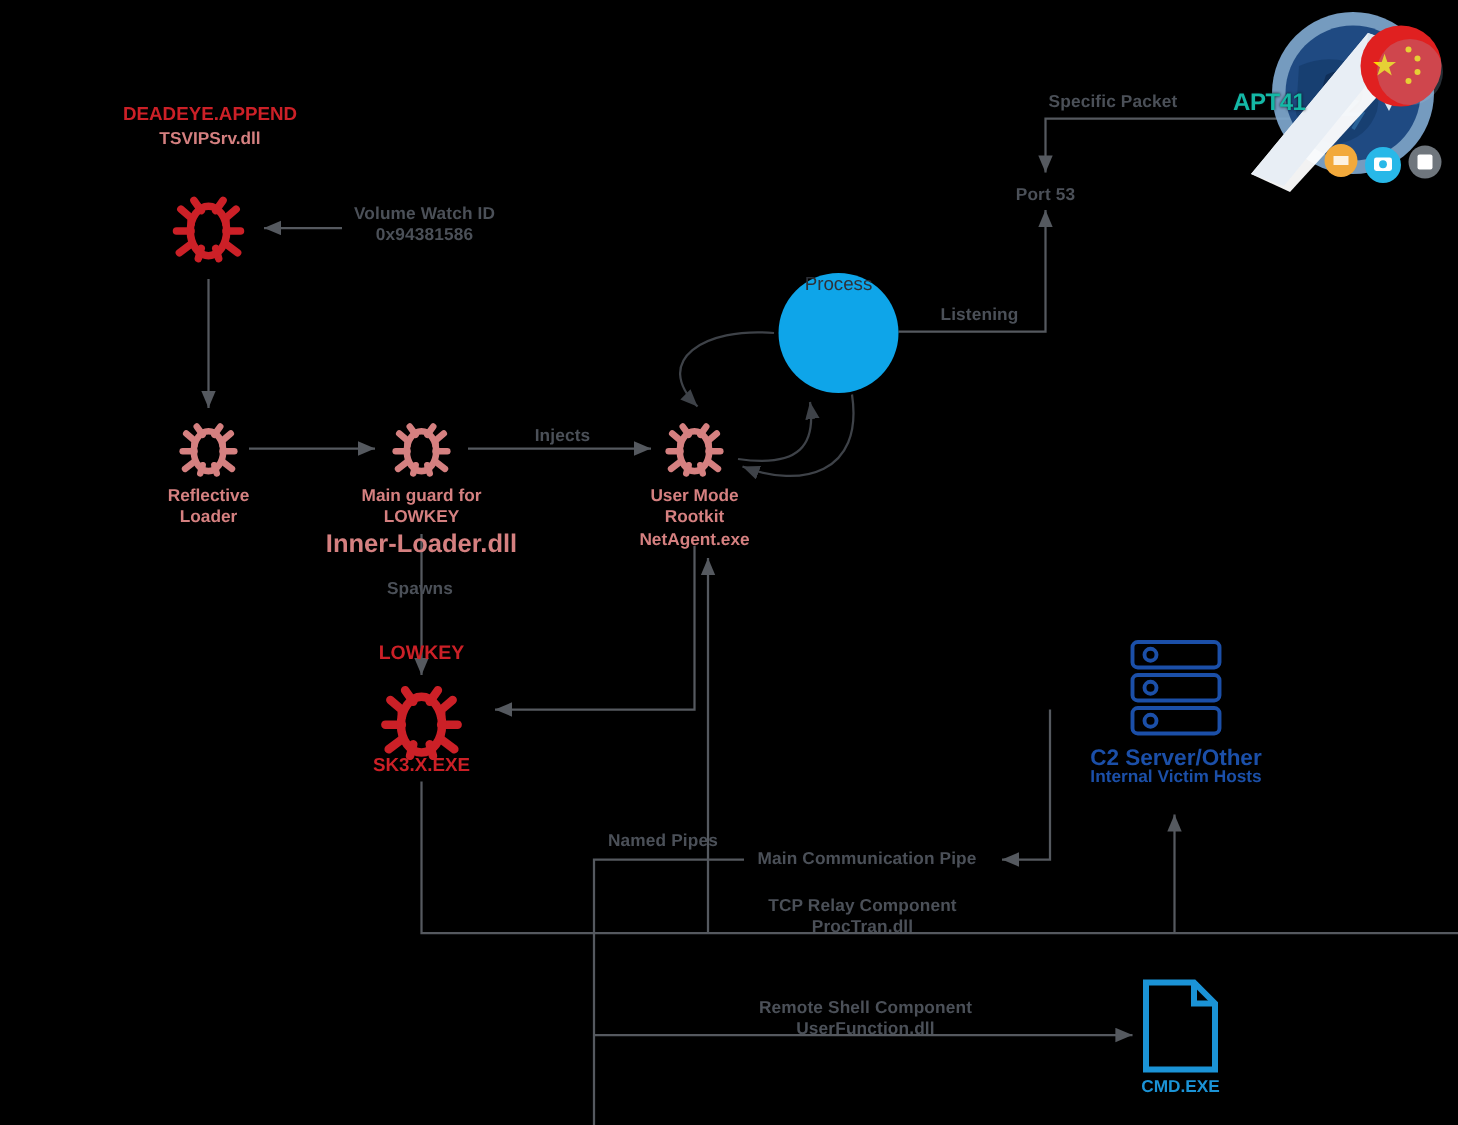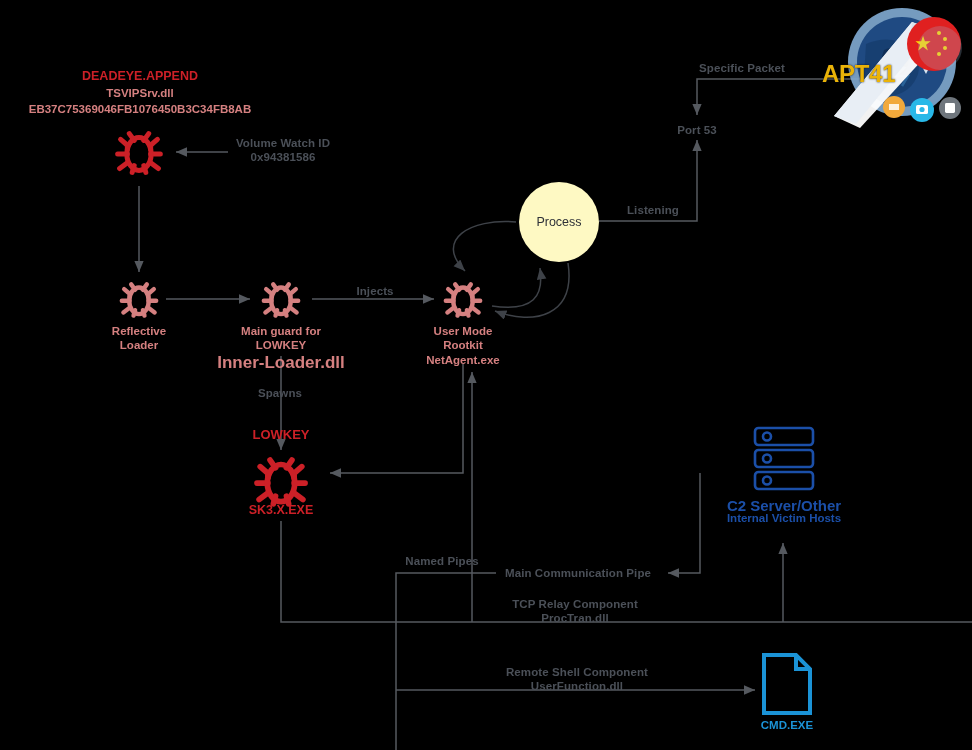--- a/index.html
+++ b/index.html
@@ -55,44 +55,44 @@
   }
   .lbl-cyan {
     color: #1b93d6;
     font-weight: bold;
   }
   .process-circle {
     position: absolute;
     width: 80px;
     height: 80px;
     border-radius: 50%;
-    background: #fef9c3;
+    background: #0ea5e9;
     display: flex;
-    align-items: center;
+    align-items: flex-start;
     justify-content: center;
   }
   .process-circle span {
     color: #2e3138;
     font-size: 12.5px;
     font-weight: normal;
     font-family: "Liberation Sans", sans-serif;
   }
   .apt-logo {
     position: absolute;
     left: 826px;
     top: 4px;
     width: 140px;
     height: 124px;
   }
   .apt-text {
     position: absolute;
     left: 822px;
     top: 60px;
-    color: #eab308;
-    font-size: 24px;
+    color: #14b8a6;
+    font-size: 16px;
     font-weight: bold;
     letter-spacing: -0.3px;
     z-index: 6;
     text-shadow: 0 0 2px #0c1016;
   }
 </style>
 </head>
 <body>
 
 <div id="canvas">
@@ -137,21 +137,20 @@
       <path d="M 396 690 L 755 690" marker-end="url(#arw)"></path>
 
       <path d="M 783 622 L 783 543" marker-end="url(#arw)"></path>
 
       <path d="M 472 622 L 472 372" marker-end="url(#arw)"></path>
     </g>
   </svg>
 
   <div class="label lbl-red-light" style="left:0;top:86px;width:280px;font-size:11.5px;">TSVIPSrv.dll</div>
   <div class="label lbl-red-dark" style="left:0;top:69px;width:280px;font-size:12.5px;">DEADEYE.APPEND</div>
-  <div class="label lbl-red-light" style="left:0;top:102px;width:280px;font-size:11.5px;">EB37C75369046FB1076450B3C34FB8AB</div>
 
   <div class="node" style="left:108px;top:122px;">
     <svg width="62" height="62" viewBox="0 0 64 64" fill="none">
       <g stroke="#cc2027" stroke-width="5.2" stroke-linecap="round" fill="none">
         <path d="M22 12 L27 19"></path>
         <path d="M42 12 L37 19"></path>
         <path d="M13 18 L20 24 L20 28"></path>
         <path d="M51 18 L44 24 L44 28"></path>
         <path d="M10 33 L20 33"></path>
         <path d="M54 33 L44 33"></path>

